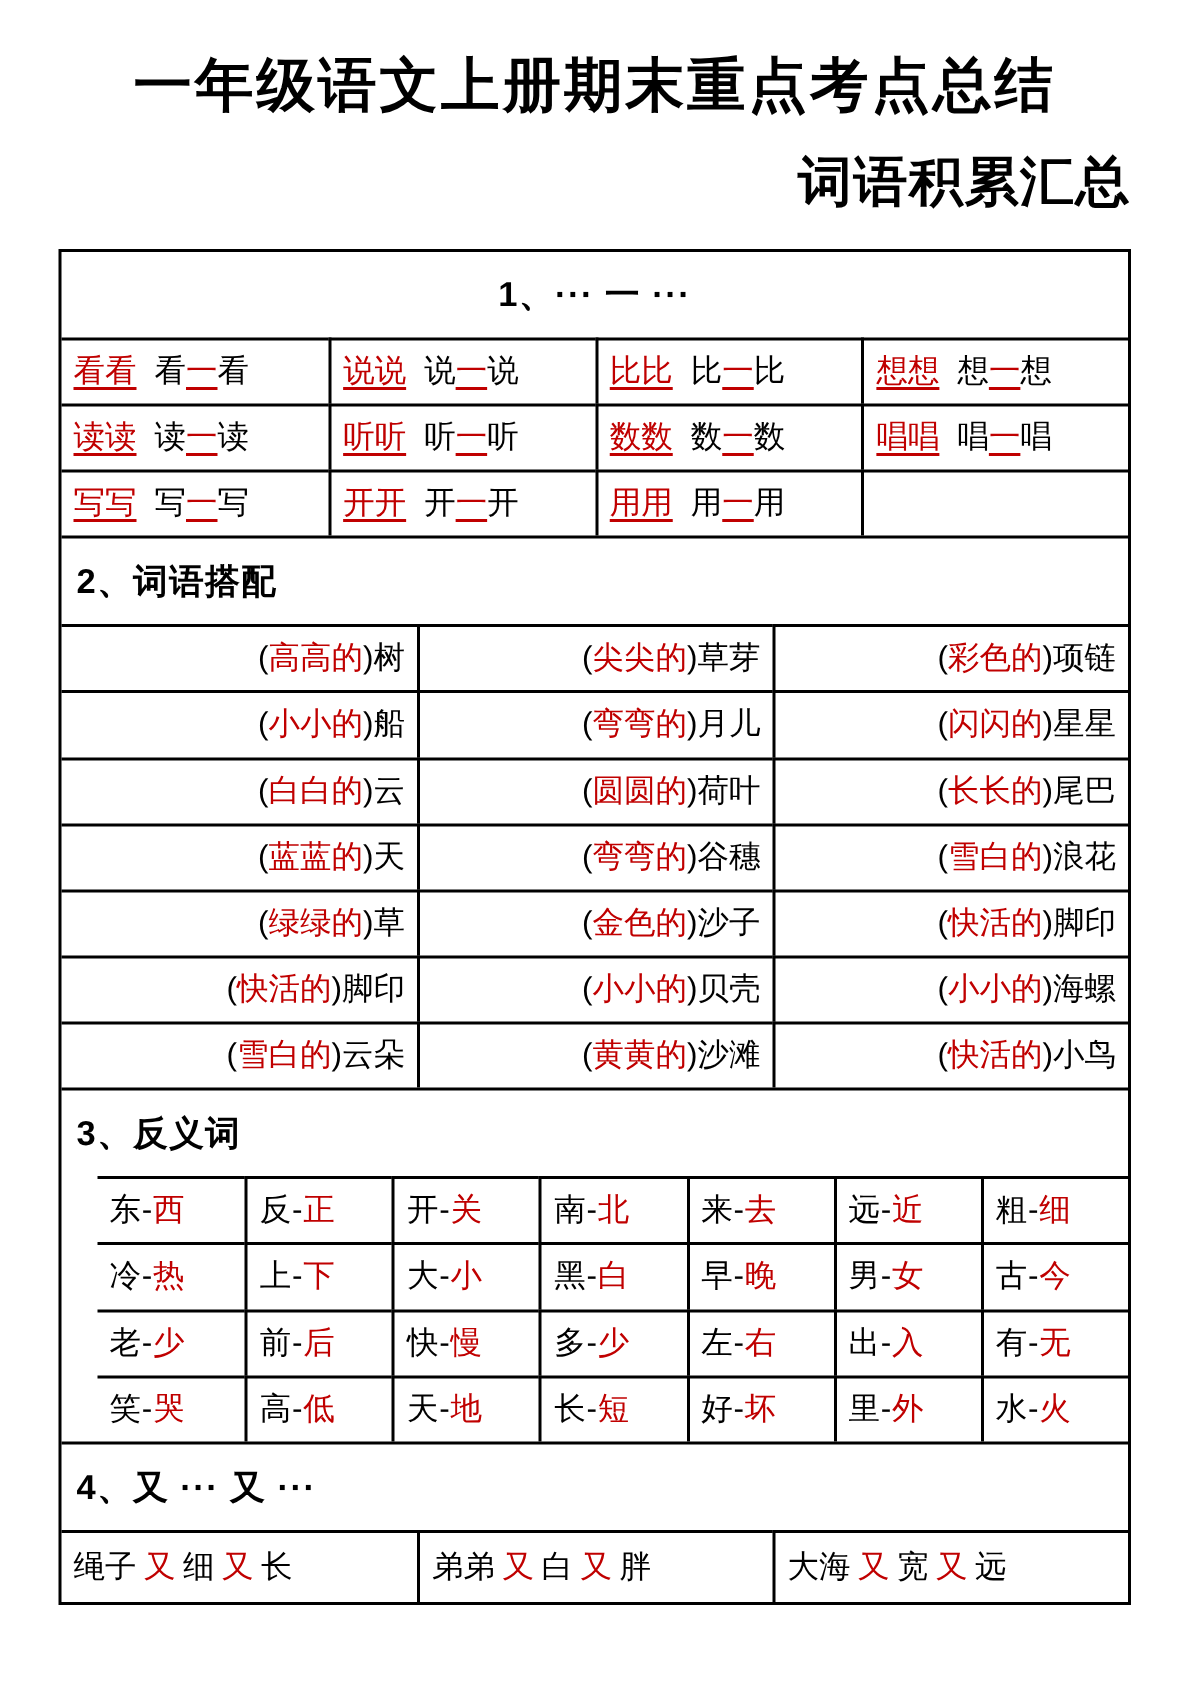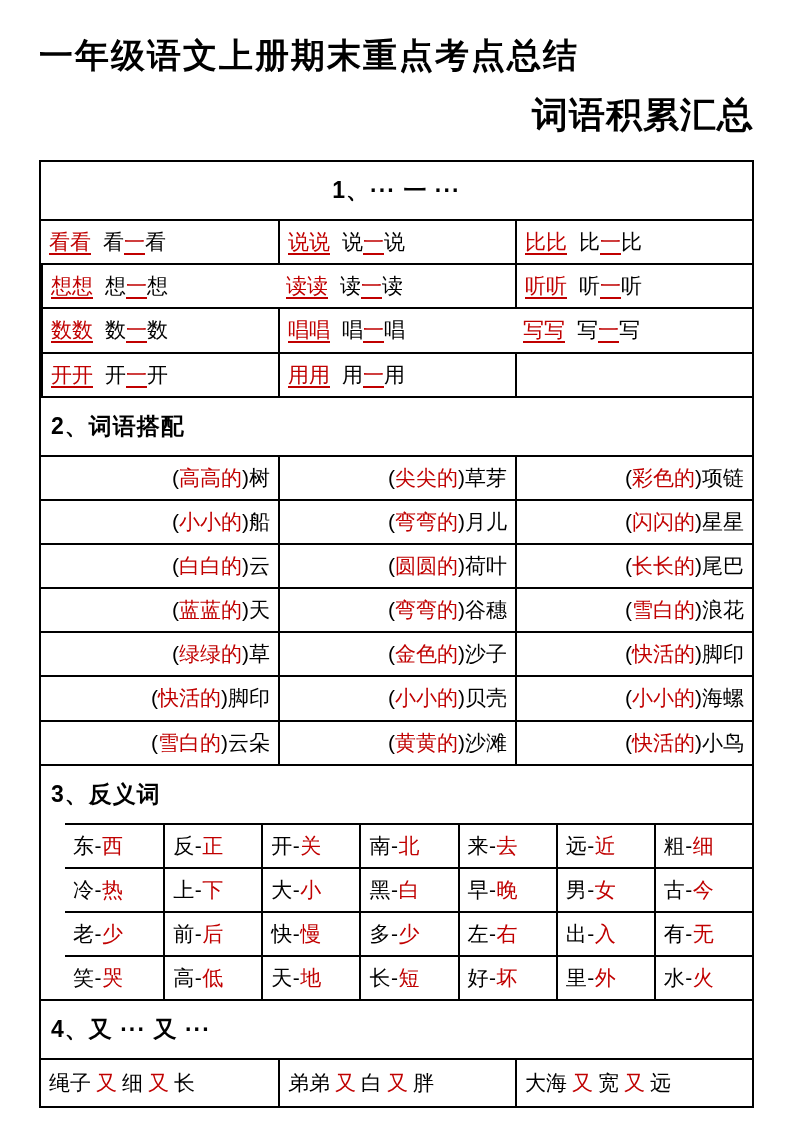--- a/index.html
+++ b/index.html
@@ -4,36 +4,36 @@
 <style>
   * { box-sizing: border-box; margin: 0; padding: 0; }
   html, body { background: #ffffff; }
   body {
     width: 793px; height: 1122px; margin: 0 auto;
     font-family: "Liberation Sans", sans-serif;
     color: var(--ink, #000);
   }
   .page { padding: 36px 39px 0 39px; }
   .title {
-    font-size: 34px; font-weight: 900; text-align: left;
+    font-size: 39px; font-weight: 900; text-align: center;
     letter-spacing: 2px; line-height: 1.15;
   }
   .subtitle {
     font-size: 36px; font-weight: 700; text-align: right;
     margin-top: 16px; letter-spacing: 1px;
   }
   .sheet { border: 2px solid var(--line, #000); margin-top: 20px; }
   .section-heading {
     font-size: 23px; font-weight: 700;
     padding: 13px 10px; border-top: 2px solid var(--line, #000);
     letter-spacing: 1px;
   }
   .section-heading.first { border-top: none; text-align: center; }
   .grid { display: grid; }
-  .cols4 { grid-template-columns: repeat(3, 1fr); }
+  .cols4 { grid-template-columns: repeat(4, 1fr); }
   .cols3 { grid-template-columns: repeat(3, 1fr); }
   .cols7 { grid-template-columns: repeat(7, 1fr); margin-left: 24px; }
   .cell {
     border-top: 2px solid var(--line, #000);
     border-left: 2px solid var(--line, #000);
     font-size: 21px; padding: 9px 8px; white-space: nowrap;
     min-height: 42px; line-height: 1.15;
   }
   .cols4 > .cell:nth-child(4n+1) { border-left: none; }
   .cols3 > .cell:nth-child(3n+1) { border-left: none; }

